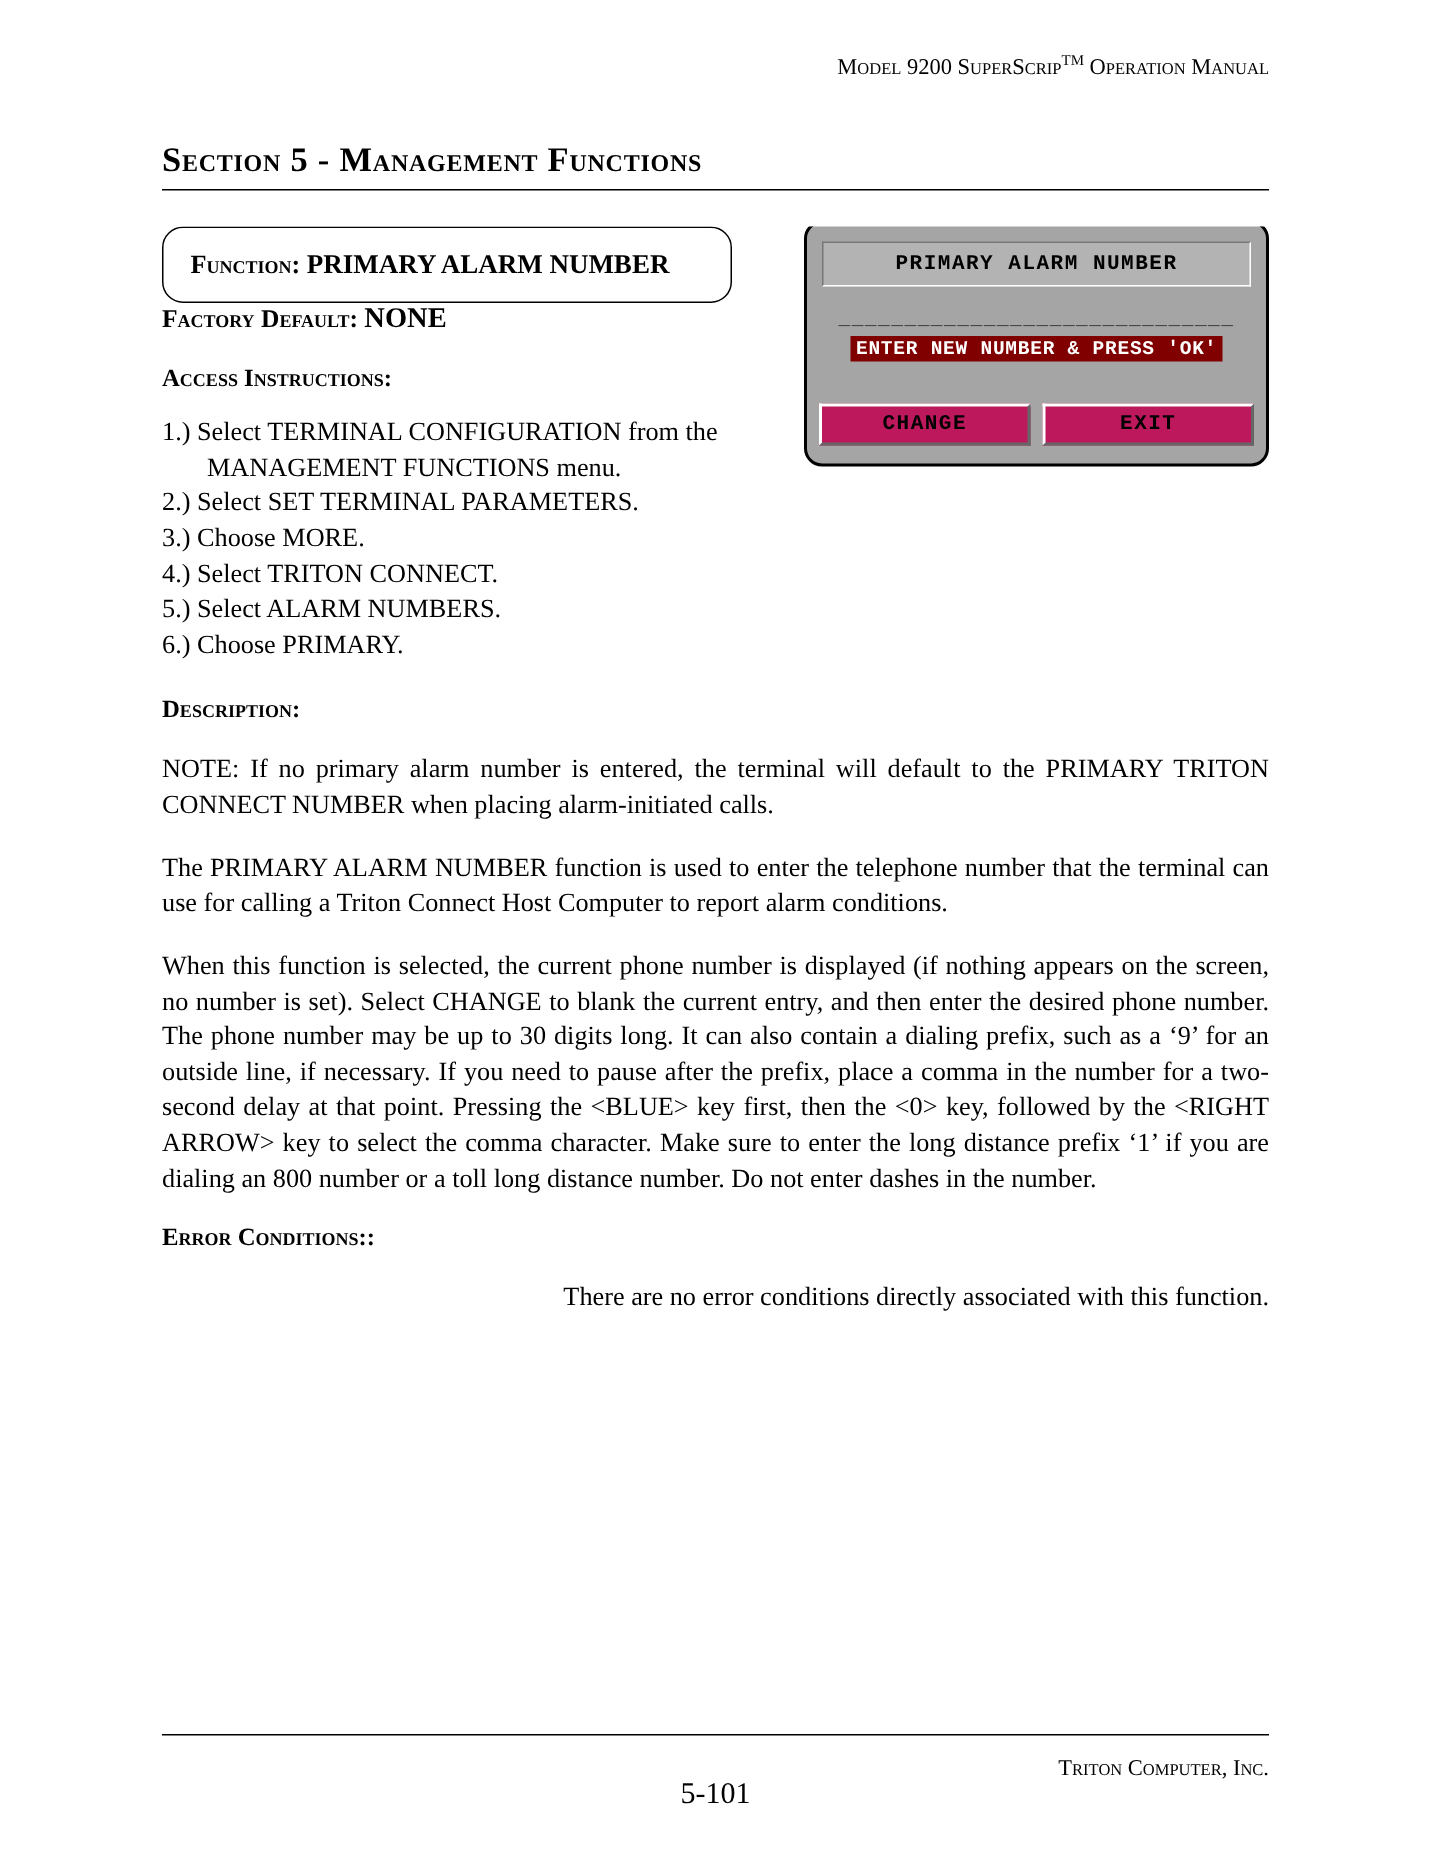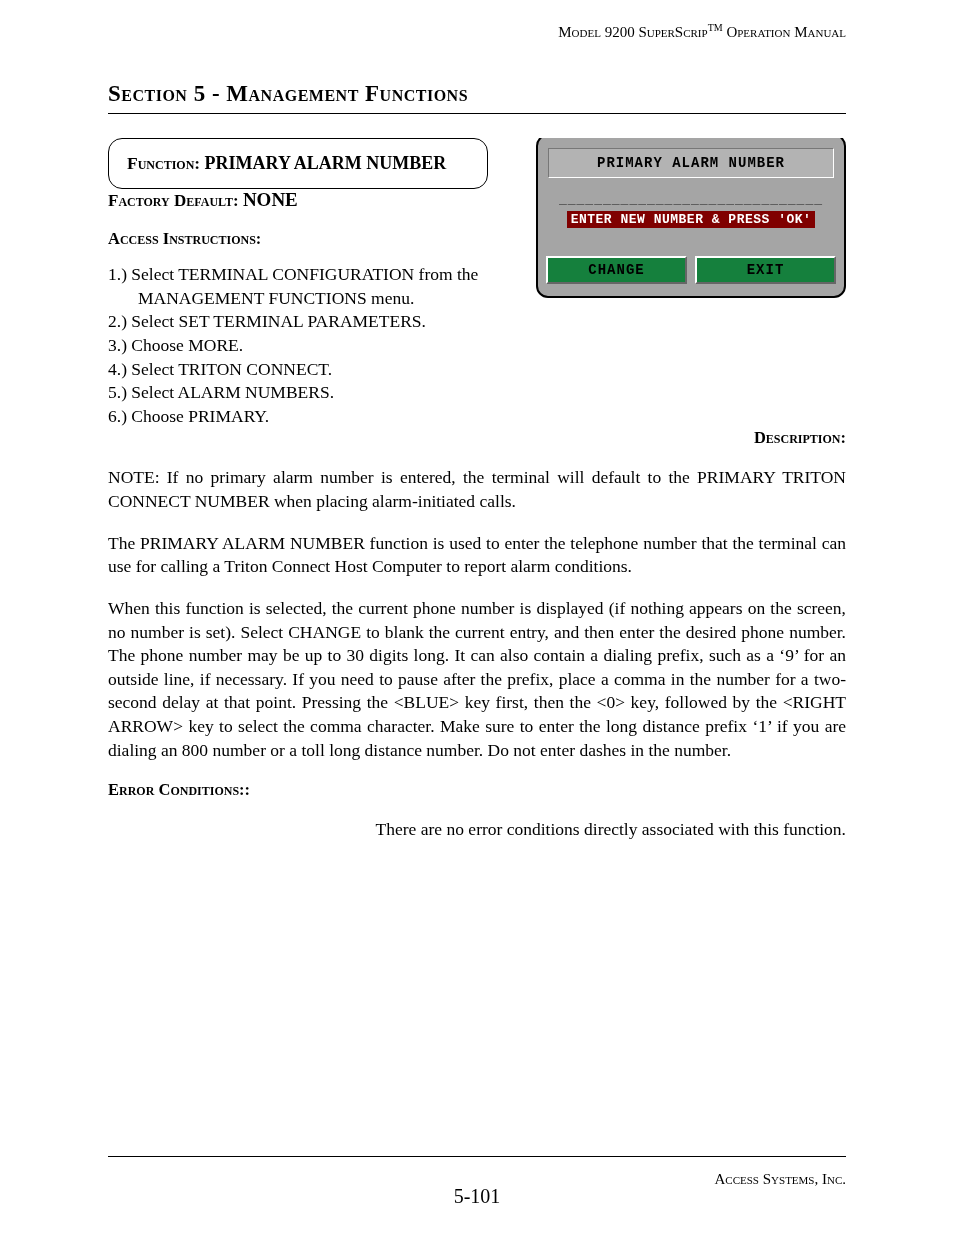--- a/index.html
+++ b/index.html
@@ -6,21 +6,21 @@
     font-family: "Times New Roman", Times, serif;
     margin: 0;
     background: #fff;
     color: #000;
     font-size: 17.5px;
   }
   .page {
     width: 954px;
     height: 1235px;
     box-sizing: border-box;
-    padding: 22px 108px 0 108px;
+    padding: 35px 108px 0 108px;
     position: relative;
   }
   .running-header {
     text-align: right;
     font-size: 15px;
     font-variant: small-caps;
   }
   .tm {
     font-variant: normal;
     font-size: 10px;
@@ -98,21 +98,21 @@
     font-size: 13px;
     letter-spacing: 0.5px;
     margin-bottom: 28px;
   }
   .terminal-buttons {
     display: flex;
     gap: 8px;
     justify-content: center;
   }
   .terminal-btn {
-    background: #15803d;
+    background: #be185d;
     border-top: 2px solid #fff;
     border-left: 2px solid #fff;
     border-right: 2px solid #666;
     border-bottom: 2px solid #666;
     flex: 1;
     padding: 4px 0;
     font-family: "Courier New", monospace;
     font-weight: bold;
     font-size: 14px;
     letter-spacing: 1px;
@@ -136,21 +136,21 @@
     list-style: none;
     padding: 0;
     margin: 14px 0 0 0;
   }
   ol.steps li {
     padding-left: 30px;
     text-indent: -30px;
     line-height: 1.35;
   }
   .desc-label {
-    text-align: right;
+    margin-top: 22px;
   }
   p.body {
     margin: 18px 0;
     text-align: justify;
     line-height: 1.35;
   }
   .footer-area {
     position: absolute;
     bottom: 24px;
     left: 108px;
@@ -230,18 +230,18 @@
   <p class="body">NOTE: If no primary alarm number is entered, the terminal will default to the PRIMARY TRITON CONNECT NUMBER when placing alarm-initiated calls.</p>
   <p class="body">The PRIMARY ALARM NUMBER function is used to enter the telephone number that the terminal can use for calling a Triton Connect Host Computer to report alarm conditions.</p>
   <p class="body">When this function is selected, the current phone number is displayed (if nothing appears on the screen, no number is set).  Select CHANGE to blank the current entry, and then enter the desired phone number.  The phone number may be up to 30 digits long.  It can also contain a dialing prefix, such as a ‘9’ for an outside line, if necessary.  If you need to pause after the prefix, place a comma in the number for a two-second delay at that point.  Pressing the &lt;BLUE&gt; key first, then the &lt;0&gt; key, followed by the &lt;RIGHT ARROW&gt; key to select the comma character.  Make sure to enter the long distance prefix ‘1’ if you are dialing an 800 number or a toll long distance number.  Do not enter dashes in the number.</p>
 
   <div class="label-sc">Error Conditions::</div>
   <p class="body" style="text-align:right;">There are no error conditions directly associated with this function.</p>
 
   <div class="footer-area">
     <hr class="footer-rule">
     <div class="footer-row">
-      <span class="footer-company">Access Systems, Inc.</span>
+      <span class="footer-company">Triton Computer, Inc.</span>
       <span class="footer-page">5-101</span>
     </div>
   </div>
 
 </div>
 
 </body></html>

